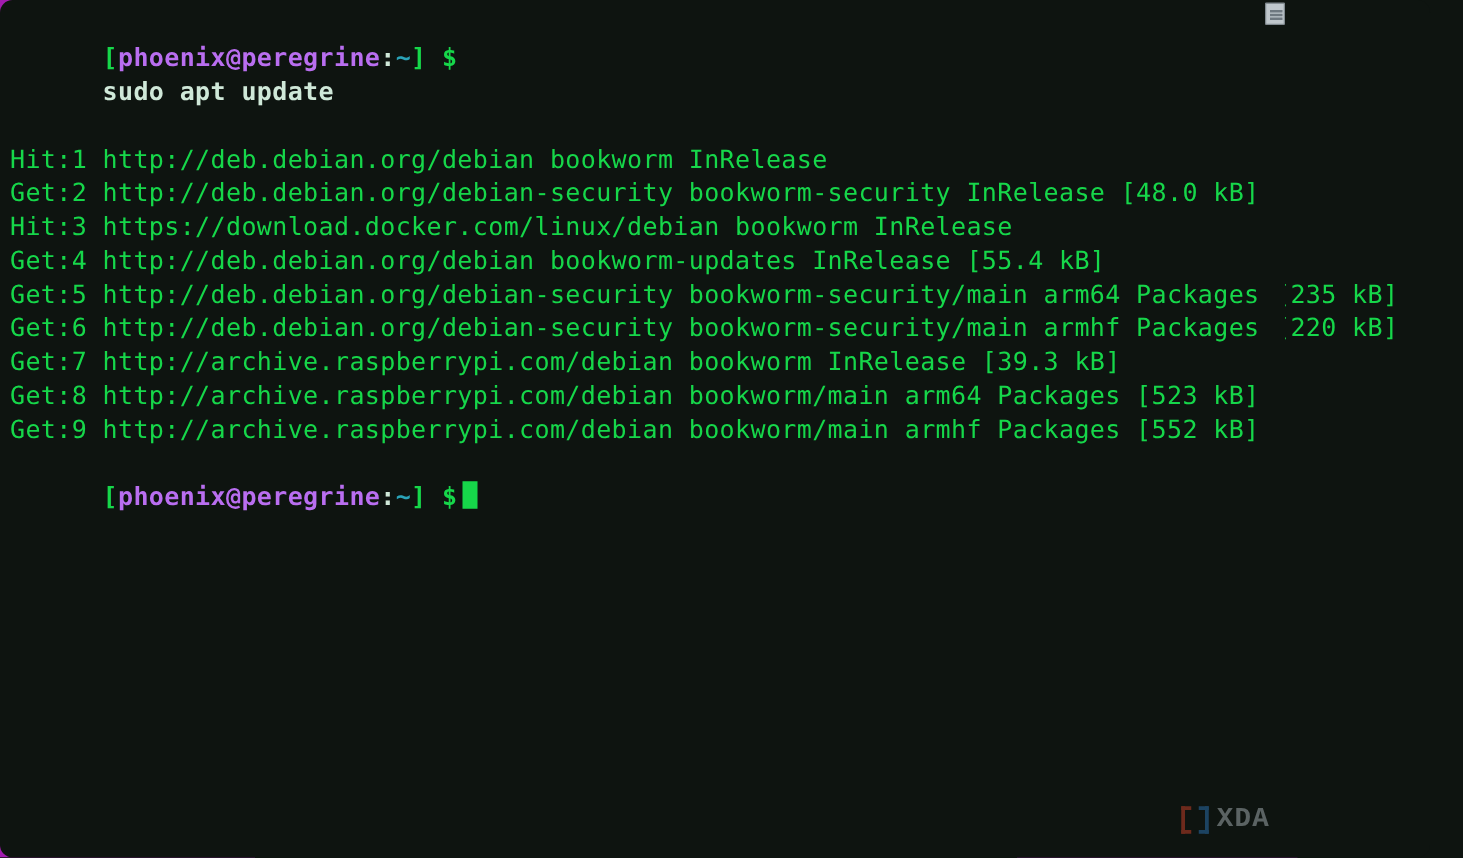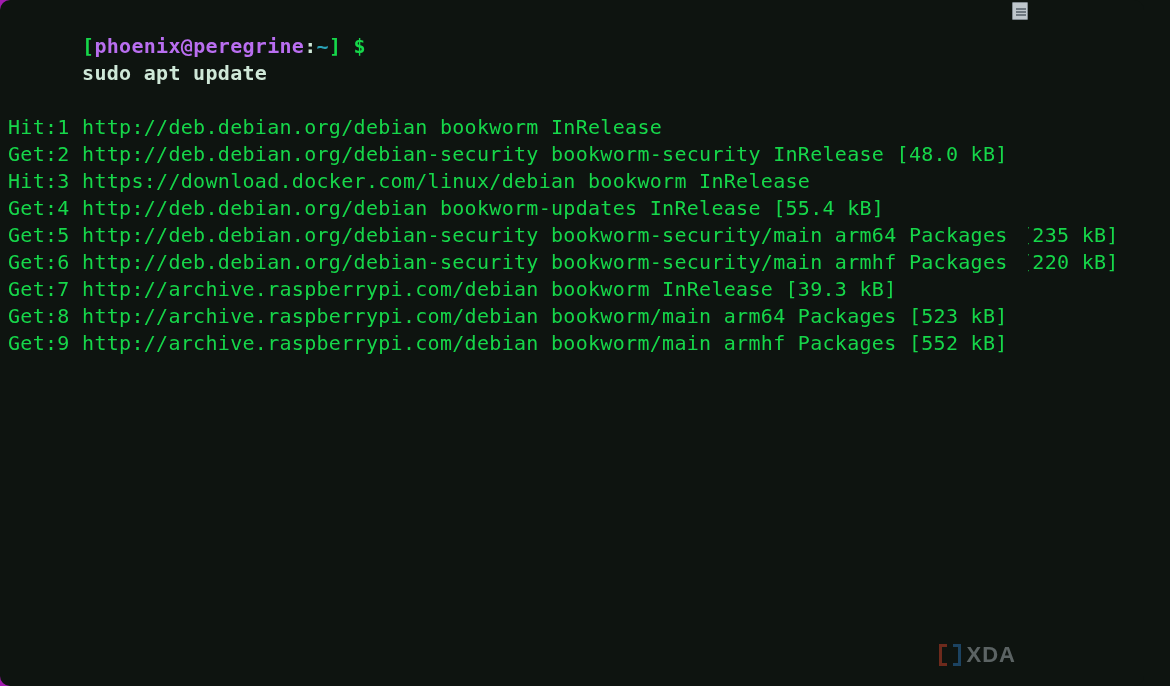--- a/index.html
+++ b/index.html
@@ -109,21 +109,21 @@
   }
   .watermark .lb, .watermark .rb {
     position: absolute; top: 0;
     width: 8px; height: 22px;
     border: 3px solid;
     box-sizing: border-box;
   }
   .watermark .lb { left: 0; border-right: none; border-color: #e0452b; }
   .watermark .rb { right: 0; border-left: none; border-color: #2f7cc4; }
   .watermark .txt {
-    font-family: Liberation Sans, sans-serif;
+    font-family: Liberation Mono, monospace;
     font-weight: 800;
     font-size: 22px;
     letter-spacing: 1px;
     color: #b9c3c9;
   }
 </style>
 </head>
 <body>
 
 <div class="stage">
@@ -138,20 +138,23 @@
     <pre class="out-green" id="green-out">Hit:1 http://deb.debian.org/debian bookworm InRelease
 Get:2 http://deb.debian.org/debian-security bookworm-security InRelease [48.0 kB]
 Hit:3 https://download.docker.com/linux/debian bookworm InRelease
 Get:4 http://deb.debian.org/debian bookworm-updates InRelease [55.4 kB]
 Get:5 http://deb.debian.org/debian-security bookworm-security/main arm64 Packages [235 kB]
 Get:6 http://deb.debian.org/debian-security bookworm-security/main armhf Packages [220 kB]
 Get:7 http://archive.raspberrypi.com/debian bookworm InRelease [39.3 kB]
 Get:8 http://archive.raspberrypi.com/debian bookworm/main arm64 Packages [523 kB]
 Get:9 http://archive.raspberrypi.com/debian bookworm/main armhf Packages [552 kB]</pre>
 
+    <div class="prompt-line">
+      <span class="bracket">[</span><span class="user">phoenix</span><span class="at">@</span><span class="host">peregrine</span><span class="colon">:</span><span class="cwd">~</span><span class="bracket">]</span><span class="dollar"> $</span><span class="cursor"></span>
+    </div>
 
   </div>
 
   <div class="scroll-strip">
     <div class="track"></div>
     <div class="thumb">
       <div class="grip g1"></div>
       <div class="grip g2"></div>
       <div class="grip g3"></div>
     </div>

